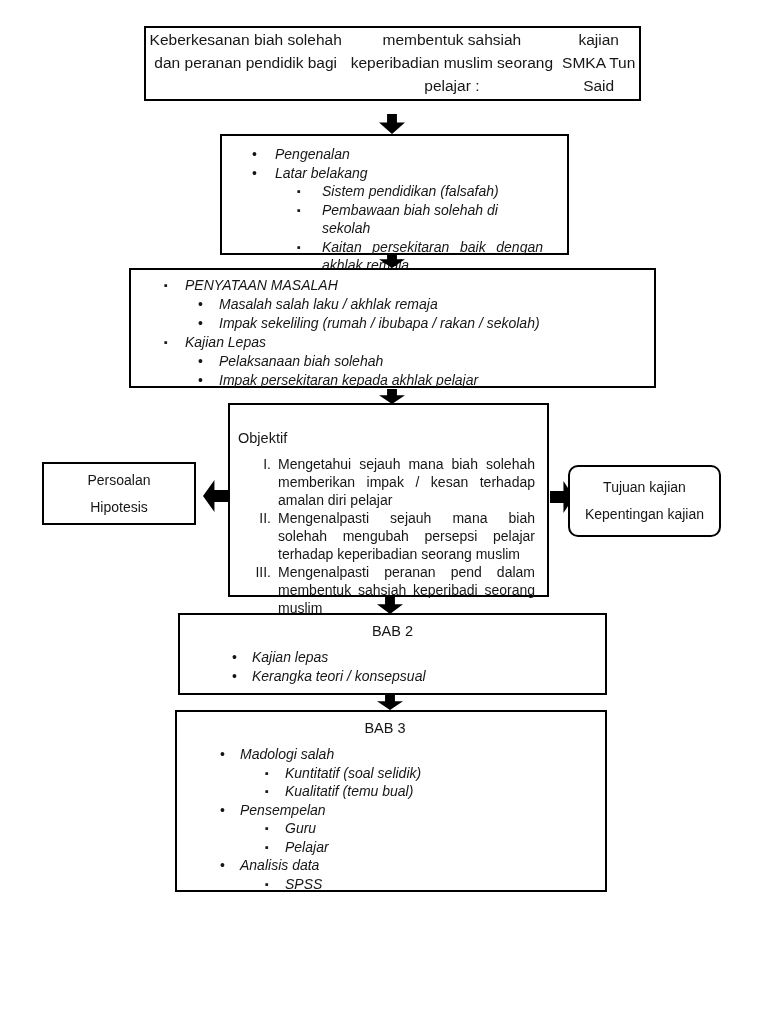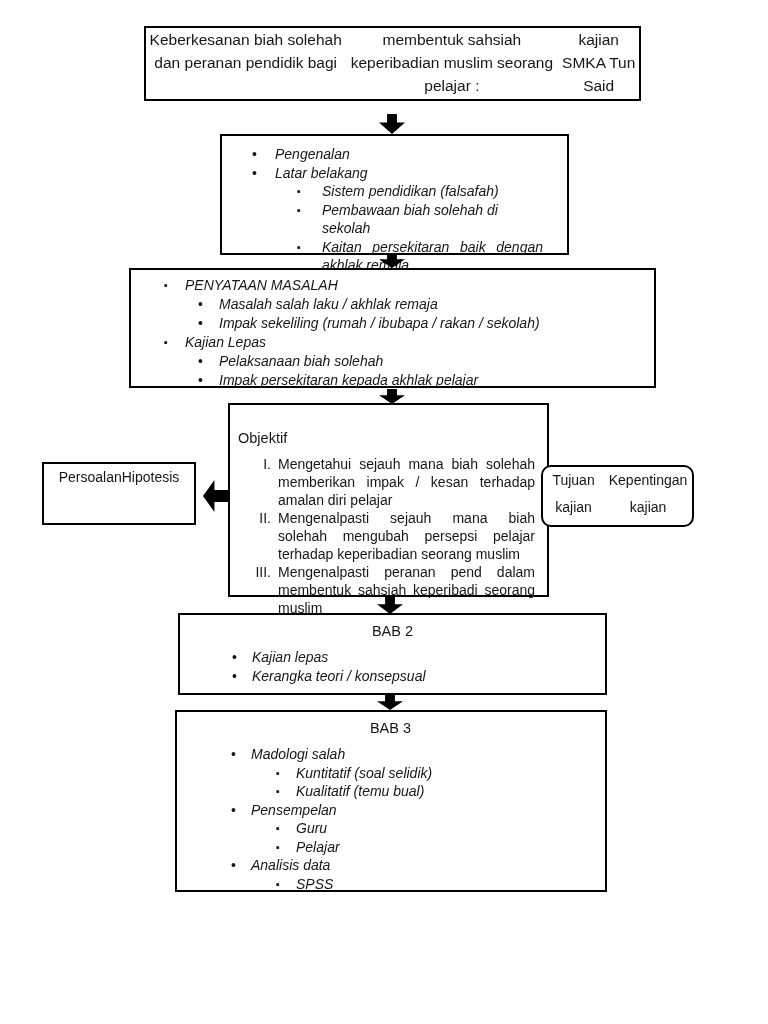--- a/index.html
+++ b/index.html
@@ -47,32 +47,32 @@
   .problem-box .lvl2 .bullet { width: 21px; }
 
   
   .objektif-box { left: 228px; top: 403px; width: 321px; height: 194px; padding: 24px 12px 0 8px; }
   .obj-header { font-size: 14.5px; line-height: 18px; margin-bottom: 8px; }
   .obj-item { display: flex; align-items: flex-start; font-size: 14px; line-height: 18px; padding-left: 14px; }
   .obj-num { flex: none; width: 26px; text-align: right; padding-right: 7px; }
 
   
   .side-box {
-    display: flex; flex-direction: row; justify-content: center;
+    display: flex; flex-direction: column; justify-content: center;
     text-align: center; font-size: 14px; line-height: 27px;
   }
   .persoalan-box { left: 42px; top: 462px; width: 154px; height: 63px; }
-  .tujuan-box { left: 541px; top: 465px; width: 153px; height: 62px; border-radius: 10px; }
+  .tujuan-box { left: 568px; top: 465px; width: 153px; height: 72px; border-radius: 10px; }
 
   
   .bab-header { text-align: center; font-size: 14.5px; line-height: 19px; margin-bottom: 7px; }
   .bab2-box { left: 178px; top: 613px; width: 429px; height: 82px; padding: 7px 16px 0 16px; }
   .bab2-box .li { line-height: 18.5px; padding-left: 36px; }
   .bab2-box .li .bullet { width: 20px; }
-  .bab3-box { left: 175px; top: 710px; width: 432px; height: 182px; padding: 7px 16px 0 15px; }
+  .bab3-box { left: 175px; top: 710px; width: 432px; height: 182px; padding: 7px 16px 0 4px; }
   .bab3-box .li { line-height: 18.5px; }
   .bab3-box .lvl1 { padding-left: 39px; }
   .bab3-box .lvl1 .bullet { width: 20px; }
   .bab3-box .lvl2 { padding-left: 84px; }
   .bab3-box .lvl2 .bullet { width: 20px; font-size: 11px; line-height: 18.5px; }
 
   
   .arrow { position: absolute; background: #000000; }
   .arrow-down {
     width: 26px; height: 20px;

